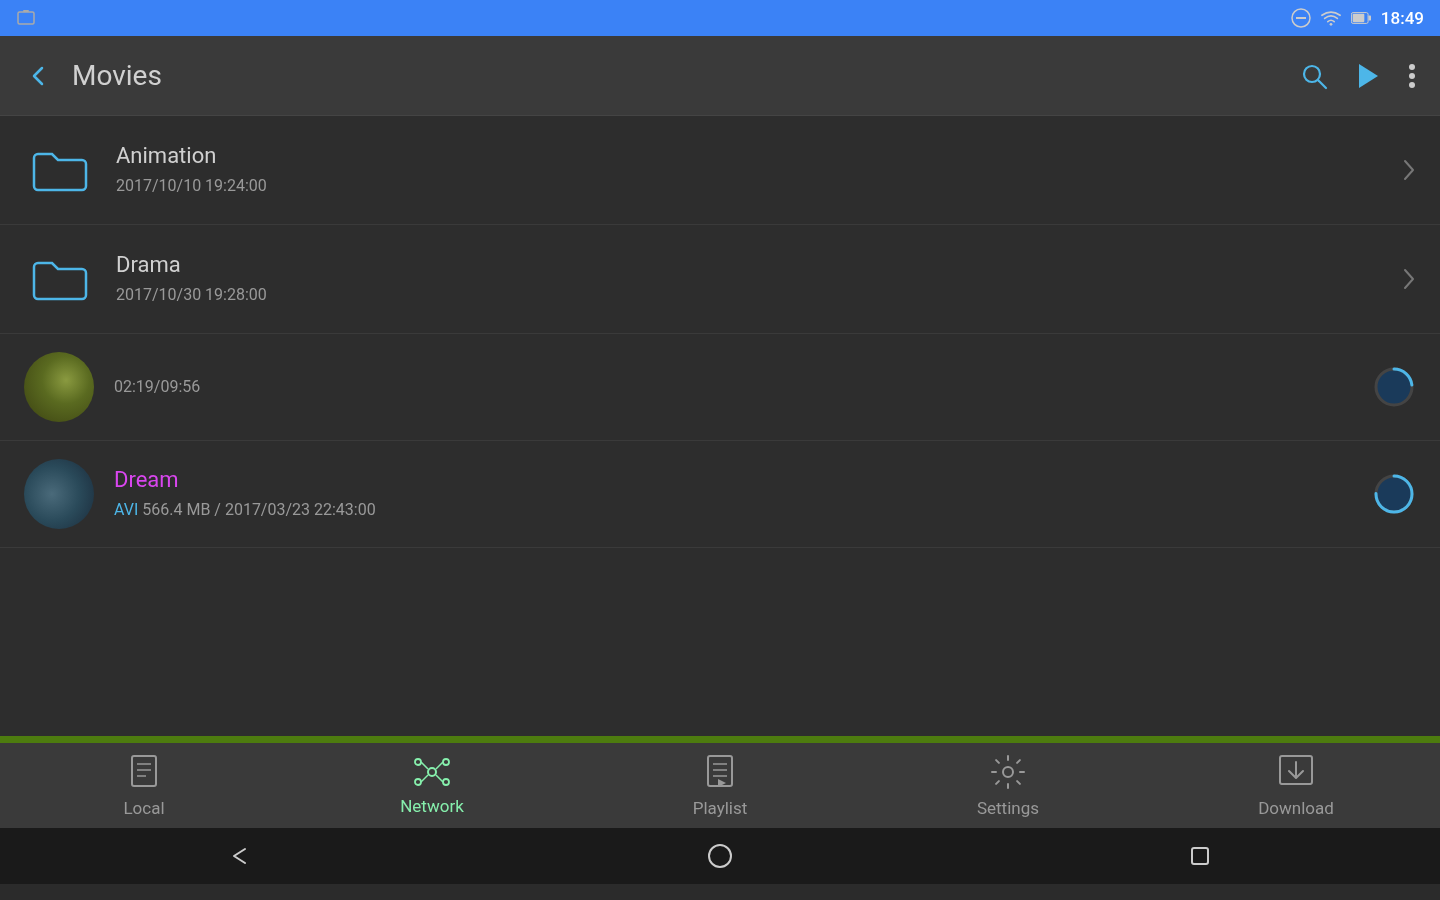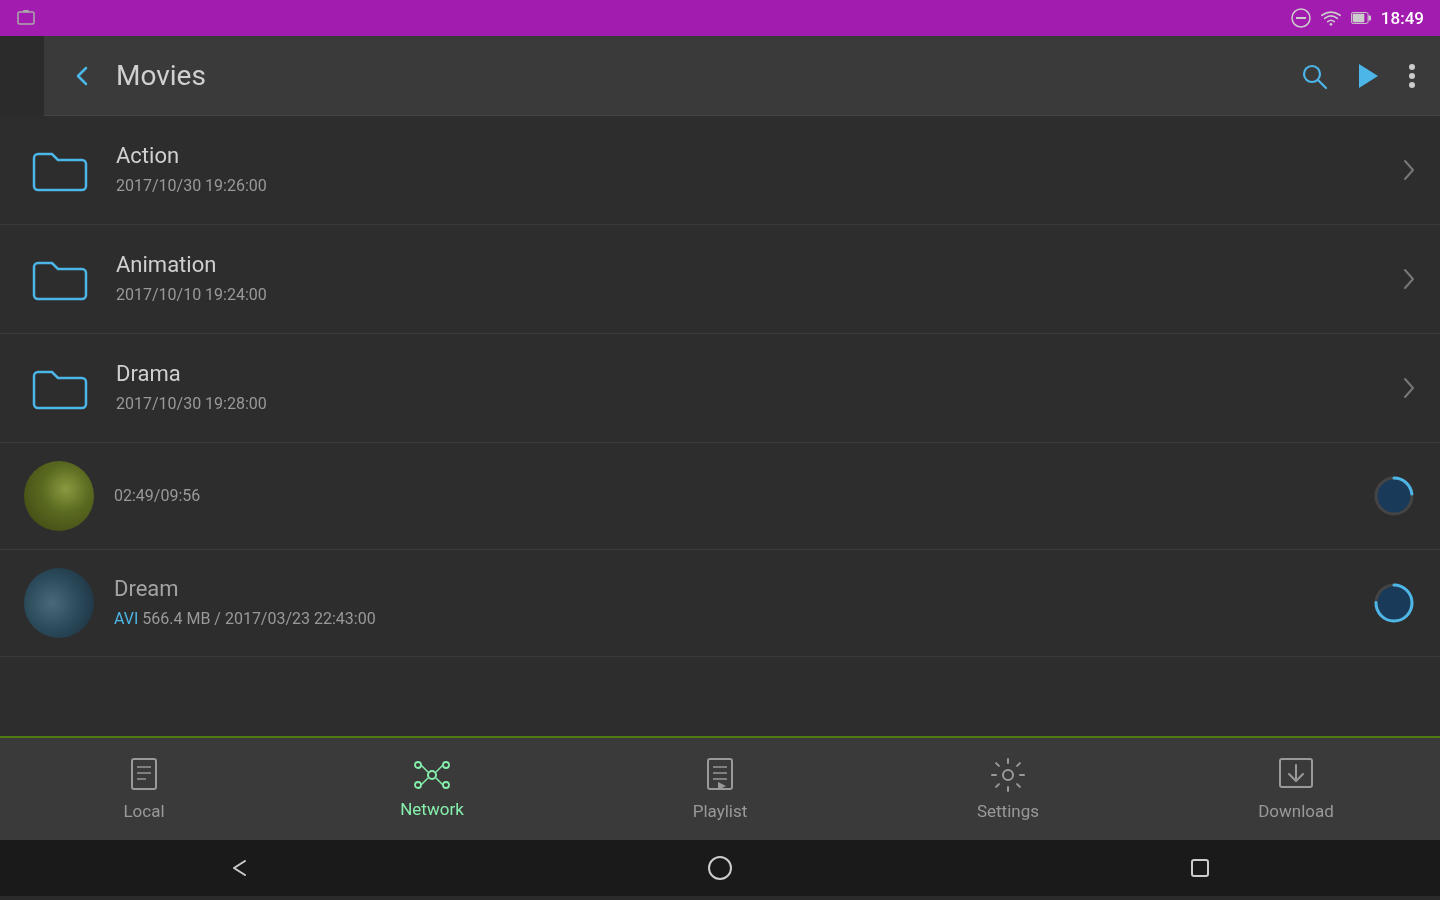--- a/index.html
+++ b/index.html
@@ -8,21 +8,21 @@
       height: 900px;
       background: #2b2b2b;
       font-family: 'Roboto', Arial, sans-serif;
       overflow: hidden;
       color: #fff;
     }
 
     
     .status-bar {
       height: 36px;
-      background: #a21caf;
+      background: #3b82f6;
       display: flex;
       align-items: center;
       justify-content: space-between;
       padding: 0 16px;
     }
     .status-bar-left {
       display: flex;
       align-items: center;
       gap: 8px;
     }
@@ -43,21 +43,20 @@
 
     
     .header {
       height: 80px;
       background: #3a3a3a;
       display: flex;
       align-items: center;
       padding: 0 24px;
       gap: 20px;
       border-bottom: 1px solid #444;
-      margin-left: 44px;
     }
     .header-back {
       color: #4db6e8;
       font-size: 26px;
       cursor: pointer;
       display: flex;
       align-items: center;
     }
     .header-title {
       color: #d0d0d0;
@@ -138,21 +137,21 @@
     .item-info {
       flex: 1;
     }
     .item-name {
       color: #d0d0d0;
       font-size: 22px;
       font-weight: 400;
       margin-bottom: 6px;
     }
     .item-name.blue {
-      color: #a3a3a3;
+      color: #d946ef;
     }
     .item-meta {
       color: #999;
       font-size: 16px;
       line-height: 1.5;
     }
     .item-meta .format {
       color: #4db6e8;
     }
 
@@ -165,25 +164,25 @@
     
     .progress-circle {
       width: 44px;
       height: 44px;
       margin-left: 16px;
       flex-shrink: 0;
     }
 
     
     .bottom-nav {
-      height: 104px;
+      height: 92px;
       background: #3a3a3a;
       display: flex;
       align-items: center;
-      border-top: 2px solid #4d7c0f;
+      border-top: 7px solid #4d7c0f;
     }
     .nav-item {
       flex: 1;
       display: flex;
       flex-direction: column;
       align-items: center;
       justify-content: center;
       gap: 8px;
       cursor: pointer;
       height: 100%;
@@ -287,36 +286,20 @@
         <circle cx="4" cy="5" r="3" fill="#ccc"></circle>
         <circle cx="4" cy="14" r="3" fill="#ccc"></circle>
         <circle cx="4" cy="23" r="3" fill="#ccc"></circle>
       </svg>
     </div>
   </div>
 </div>
 
 <div class="content" id="content-list">
 
-<div class="list-item">
-    <div class="item-icon">
-      <svg class="folder-svg" viewBox="0 0 60 48" fill="none" xmlns="http://www.w3.org/2000/svg">
-        <path d="M4 12C4 9.8 5.8 8 8 8H22L28 14H52C54.2 14 56 15.8 56 18V40C56 42.2 54.2 44 52 44H8C5.8 44 4 42.2 4 40V12Z" stroke="#4db6e8" stroke-width="2.5" fill="none"></path>
-      </svg>
-    </div>
-    <div class="item-info">
-      <div class="item-name">Action</div>
-      <div class="item-meta">2017/10/30 19:26:00</div>
-    </div>
-    <div class="item-chevron">
-      <svg width="14" height="24" viewBox="0 0 14 24" fill="none">
-        <path d="M3 3L11 12L3 21" stroke="#777" stroke-width="2" stroke-linecap="round" stroke-linejoin="round"></path>
-      </svg>
-    </div>
-  </div>
     <div class="list-item">
     <div class="item-icon">
       <svg class="folder-svg" viewBox="0 0 60 48" fill="none" xmlns="http://www.w3.org/2000/svg">
         <path d="M4 12C4 9.8 5.8 8 8 8H22L28 14H52C54.2 14 56 15.8 56 18V40C56 42.2 54.2 44 52 44H8C5.8 44 4 42.2 4 40V12Z" stroke="#4db6e8" stroke-width="2.5" fill="none"></path>
       </svg>
     </div>
     <div class="item-info">
       <div class="item-name">Animation</div>
       <div class="item-meta">2017/10/10 19:24:00</div>
     </div>
@@ -338,21 +321,21 @@
     </div>
     <div class="item-chevron">
       <svg width="14" height="24" viewBox="0 0 14 24" fill="none">
         <path d="M3 3L11 12L3 21" stroke="#777" stroke-width="2" stroke-linecap="round" stroke-linejoin="round"></path>
       </svg>
     </div>
   </div>
     <div class="list-item">
     <div class="thumb thumb-big"></div>
     <div class="item-info">
-      <div class="item-meta">02:49/09:56</div>
+      <div class="item-meta">02:19/09:56</div>
     </div>
     <div>
     <svg class="progress-circle" width="44" height="44" viewBox="0 0 44 44">
       <circle cx="22" cy="22" r="18" stroke="#444" stroke-width="3" fill="#1a3a5a"></circle>
       <circle cx="22" cy="22" r="18" stroke="#4db6e8" stroke-width="3" fill="none" stroke-dasharray="113.10" stroke-dashoffset="87.08" stroke-linecap="round" transform="rotate(-90 22 22)"></circle>
     </svg>
   </div>
   </div>
     <div class="list-item">
     <div class="thumb thumb-dream"></div>

